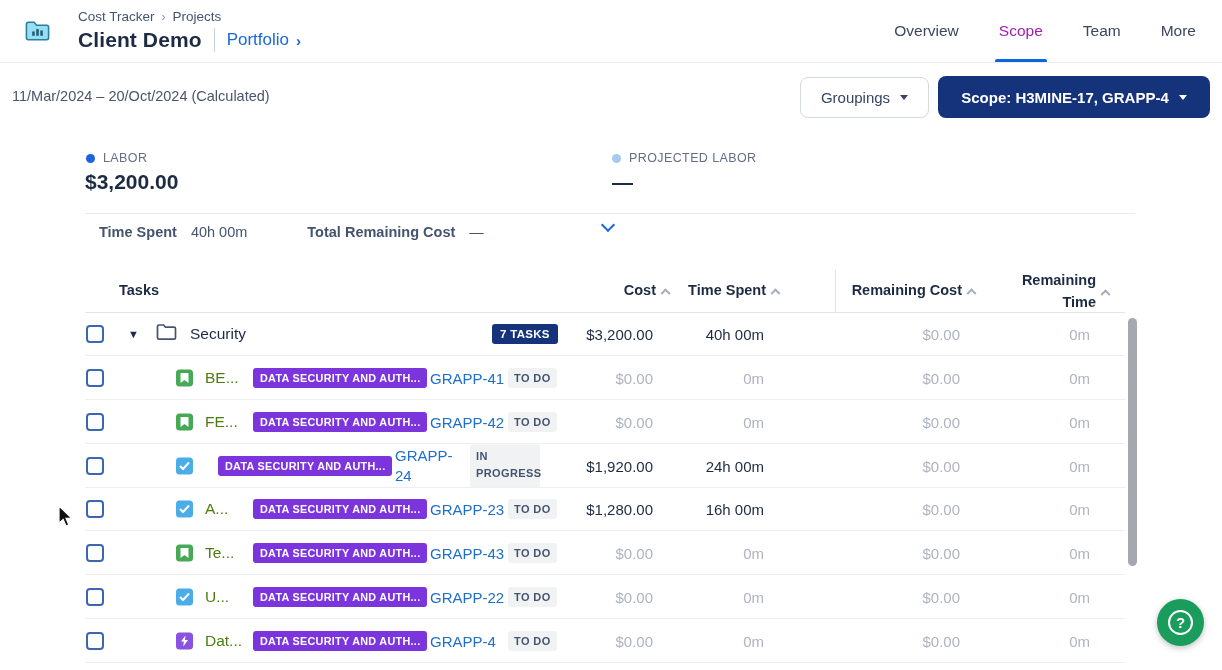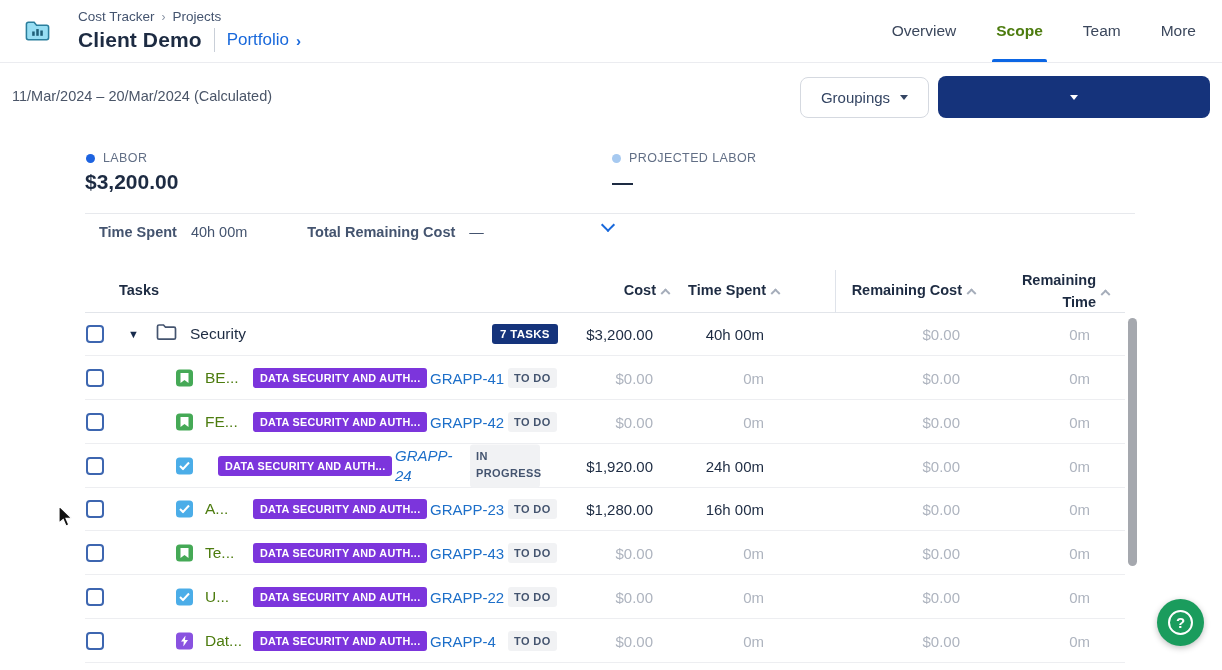--- a/index.html
+++ b/index.html
@@ -11,21 +11,21 @@
   .logo { position:absolute; left:24px; top:17px; width:27px; height:27px; }
   .crumbs { position:absolute; left:78px; top:9px; font-size:13.5px; color:#44546F; display:flex; gap:7px; align-items:center; }
   .crumbs .sep { color:#8993A4; font-size:12px; }
   .titlerow { position:absolute; left:78px; top:28px; display:flex; gap:12px; }
   .page-title { font-size:21px; font-weight:700; color:#1D2B42; letter-spacing:.1px; }
   .title-div { width:1px; height:24px; background:#C9CFD8; }
   .portfolio { font-size:17px; font-weight:500; color:#1868DB; display:flex; align-items:center; gap:7px; cursor:pointer; }
   .portfolio .chev { font-size:15px; font-weight:700; }
   .tabs { position:absolute; right:26px; top:0; height:62px; display:flex; align-items:center; gap:40px; }
   .tab { font-size:15.5px; color:#3B475C; height:62px; display:flex; align-items:center; position:relative; cursor:pointer; }
-  .tab.active { color:#4d7c0f; font-weight:700; }
+  .tab.active { color:#a21caf; font-weight:400; }
   .tab.active::after { content:""; position:absolute; left:-4px; right:-4px; bottom:0; height:3px; background:#0C66E4; border-radius:2px 2px 0 0; }
 
   
   .daterange { position:absolute; left:12px; top:88px; font-size:14.5px; color:#4A5568; }
   .btn-groupings { position:absolute; left:800px; top:77px; width:129px; height:41px; background:#fff; border:1px solid #D5D9E0; border-radius:8px; display:flex; align-items:center; justify-content:center; gap:10px; font-size:15px; font-weight:500; color:#344563; cursor:pointer; }
   .btn-scope { position:absolute; left:938px; top:76px; width:272px; height:42px; background:#15337B; border:none; border-radius:8px; display:flex; align-items:center; justify-content:center; gap:10px; font-size:15px; font-weight:700; color:#fff; cursor:pointer; font-family:"Liberation Sans", sans-serif; }
   .caret-down { width:0; height:0; border-left:4px solid transparent; border-right:4px solid transparent; border-top:5px solid currentColor; display:inline-block; }
 
   
   .stat-dot { width:9px; height:9px; border-radius:50%; display:inline-block; }
@@ -75,21 +75,21 @@
   .money { font-size:15px; }
   .dark { color:#1D2B42; font-weight:500; }
   .muted { color:#AEB4BF; }
   .c-cost { right:472px; }
   .c-time { right:361px; }
   .c-remcost { right:165px; }
   .c-remtime { right:35px; }
 
   
   .row-wrap .epic-badge { left:133px; }
-  .row-wrap .issue-link { left:310px; width:64px; line-height:1.35;font-style:italic; }
+  .row-wrap .issue-link { left:310px; width:64px; line-height:1.35; }
   .row-wrap .status-loz { left:385px; width:70px; white-space:normal; line-height:1.6; }
 
   
   .vscroll { position:absolute; left:1128px; top:314px; width:9px; height:356px; }
   .vscroll .thumb { position:absolute; left:0; top:4px; width:9px; height:248px; background:#A5A8AE; border-radius:5px; cursor:pointer; }
   .help-fab { position:absolute; left:1157px; top:599px; width:47px; height:47px; border-radius:50%; background:#1A9C5D; border:none; box-shadow:0 2px 6px rgba(0,0,0,.25); display:flex; align-items:center; justify-content:center; cursor:pointer; }
   .help-ring { width:25px; height:25px; border:2.5px solid #fff; border-radius:50%; display:flex; align-items:center; justify-content:center; color:#fff; font-size:15px; font-weight:700; font-family:"Liberation Sans", sans-serif; }
   .cursor { position:absolute; left:57px; top:505px; }
 </style>
 </head>
@@ -120,26 +120,27 @@
       </span>
     </div>
     <nav class="tabs">
       <span class="tab">Overview</span>
       <span class="tab active">Scope</span>
       <span class="tab">Team</span>
       <span class="tab">More</span>
     </nav>
   </header>
 
-  <div class="daterange">11/Mar/2024 – 20/Mar/2024 (Calculated)</div>
+  <div class="daterange">11/Mar/2024 – 20/Oct/2024 (Calculated)</div>
   <button class="btn-groupings" style="font-family:'Liberation Sans',sans-serif;">
     <span>Groupings</span>
     <span class="caret-down"></span>
   </button>
   <button class="btn-scope">
+    <span>Scope: H3MINE-17, GRAPP-4</span>
     <span class="caret-down"></span>
   </button>
 
   <div class="stat stat-labor">
     <span class="stat-dot" style="background:#1D63E0"></span>
     <span class="stat-label">LABOR</span>
   </div>
   <div class="stat-value val-labor">$3,200.00</div>
 
   <div class="stat stat-proj">

